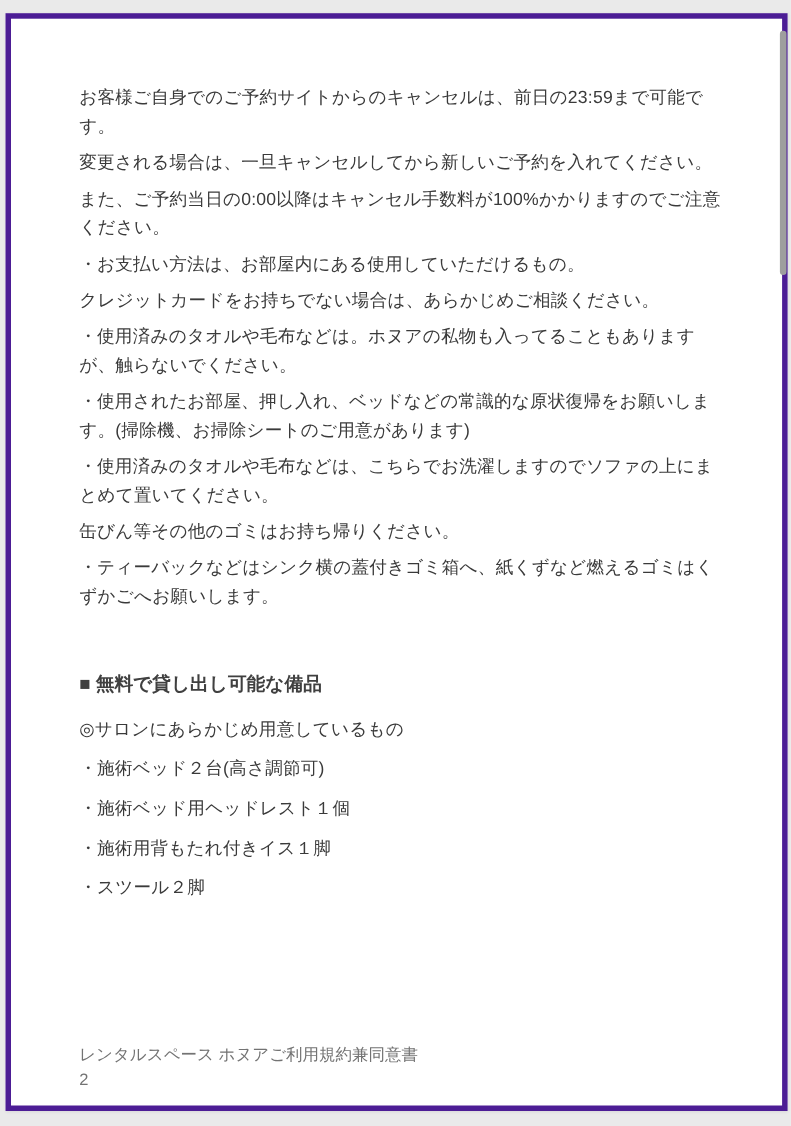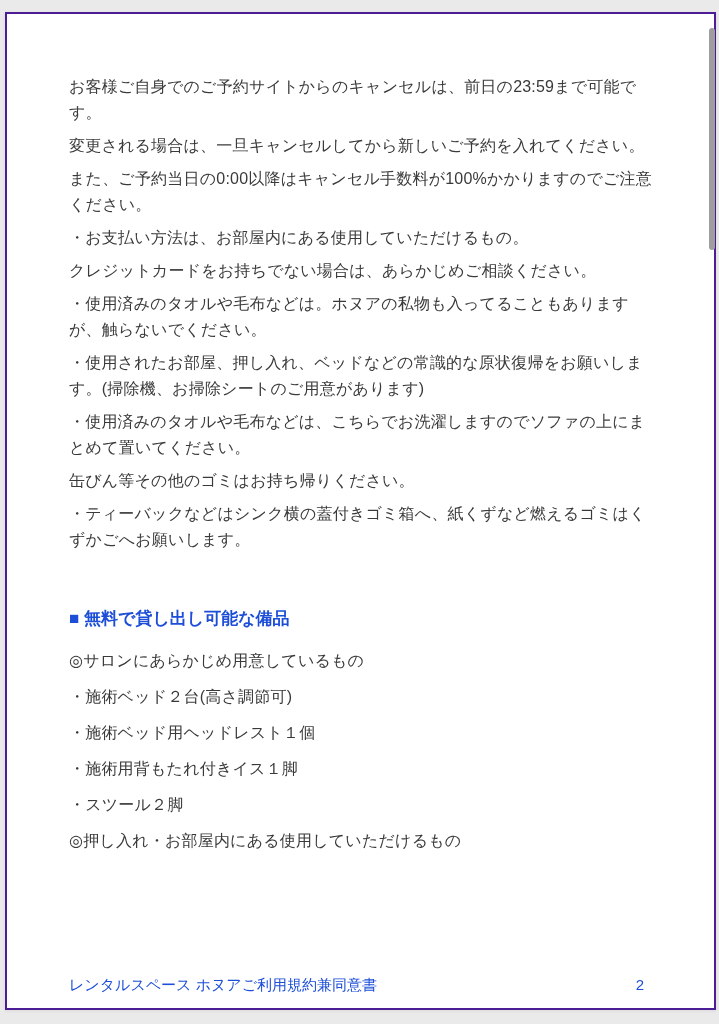--- a/index.html
+++ b/index.html
@@ -14,60 +14,61 @@
     overflow: hidden;
     font-family: "Liberation Sans", "DejaVu Sans", sans-serif;
   }
   .page {
     position: absolute;
     left: 5px;
     top: 12px;
     width: 711px;
     height: 998px;
     background: #ffffff;
-    border: 2px solid #4c1d95;
+    border: 5px solid #4c1d95;
     box-sizing: border-box;
     box-shadow: 0 1px 3px rgba(0,0,0,0.08);
   }
   .content {
     position: absolute;
     top: 60px;
     left: 62px;
     right: 56px;
     color: #3a3a3a;
     font-size: 16px;
   }
   .content p.body-para {
     margin: 0 0 7px 0;
     line-height: 26px;
     letter-spacing: 0.2px;
   }
   .section-heading {
     font-size: 17px;
     font-weight: bold;
-    color: #1d4ed8;
+    color: #404040;
     margin: 52px 0 16px 0;
     line-height: 27px;
   }
   .content p.equip-line {
     margin: 0 0 10px 0;
     line-height: 26px;
     letter-spacing: 0.2px;
   }
   .footer {
     position: absolute;
     left: 62px;
     right: 70px;
     bottom: 12px;
     display: flex;
     justify-content: space-between;
     align-items: baseline;
     font-size: 15px;
-    color: #1d4ed8;
+    color: #737373;
     line-height: 22px;
+    flex-direction: column;
   }
   .scrollbar-thumb {
     position: absolute;
     right: 4px;
     top: 28px;
     width: 6px;
     height: 222px;
     background: #9e9e9e;
     border-radius: 3px;
     z-index: 10;
@@ -89,21 +90,20 @@
     <p class="body-para">缶びん等その他のゴミはお持ち帰りください。</p>
     <p class="body-para">・ティーバックなどはシンク横の蓋付きゴミ箱へ、紙くずなど燃えるゴミはくずかごへお願いします。</p>
 
     <h2 class="section-heading">■ 無料で貸し出し可能な備品</h2>
 
     <p class="equip-line">◎サロンにあらかじめ用意しているもの</p>
     <p class="equip-line">・施術ベッド２台(高さ調節可)</p>
     <p class="equip-line">・施術ベッド用ヘッドレスト１個</p>
     <p class="equip-line">・施術用背もたれ付きイス１脚</p>
     <p class="equip-line">・スツール２脚</p>
-    <p class="equip-line">◎押し入れ・お部屋内にある使用していただけるもの</p>
   </div>
 
   <div class="footer">
     <span>レンタルスペース ホヌアご利用規約兼同意書</span>
     <span>2</span>
   </div>
 </div>
 
 <div class="scrollbar-thumb"></div>
 

